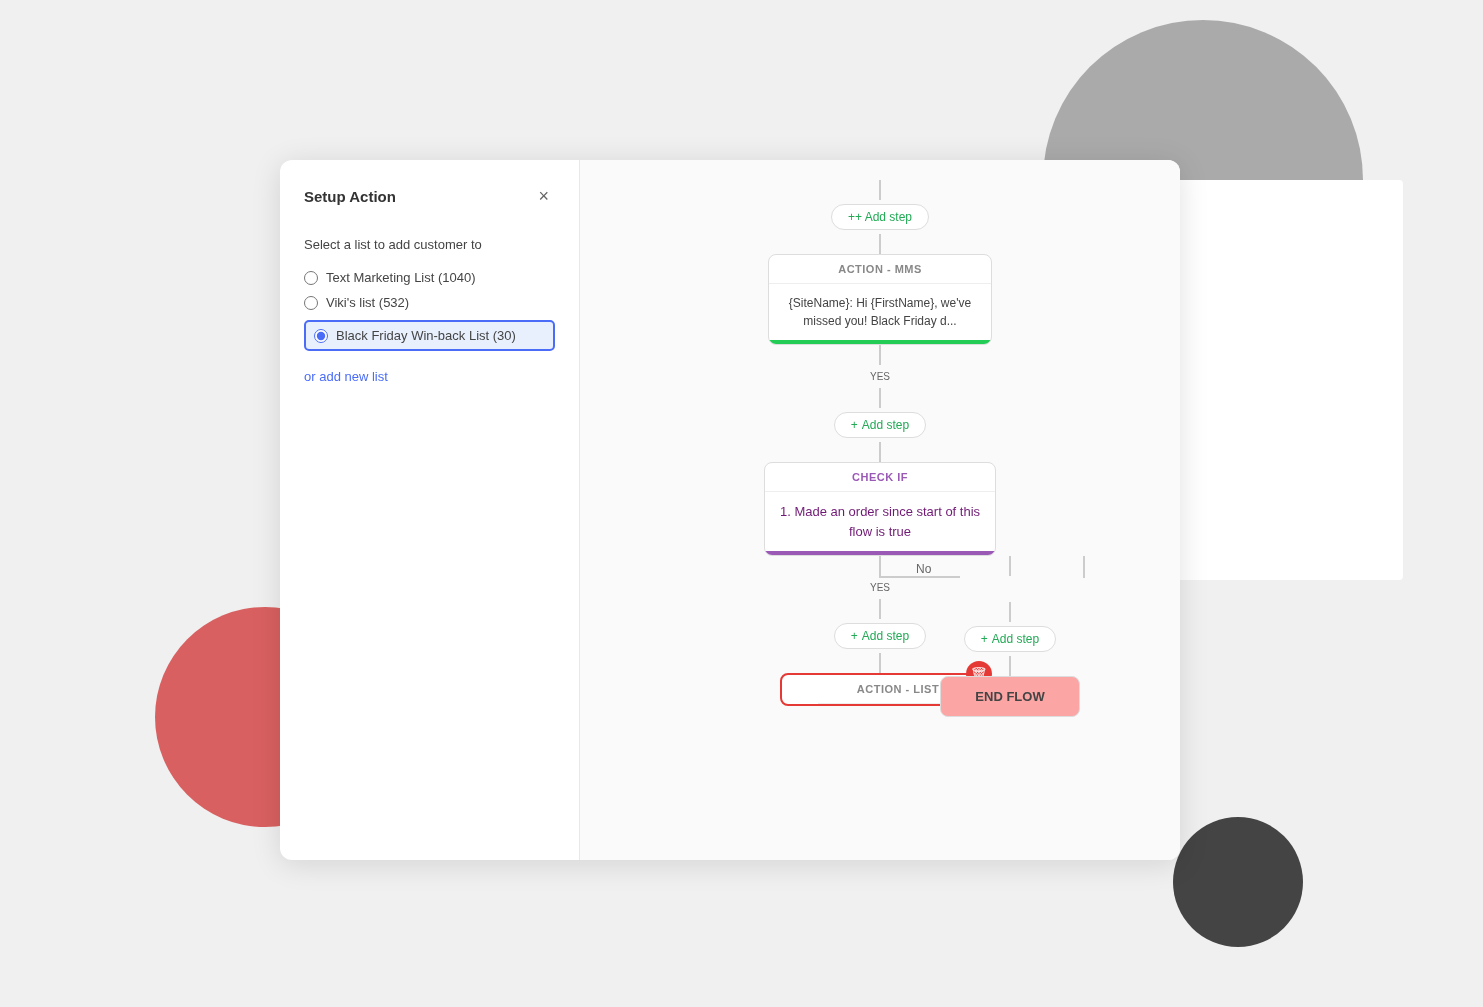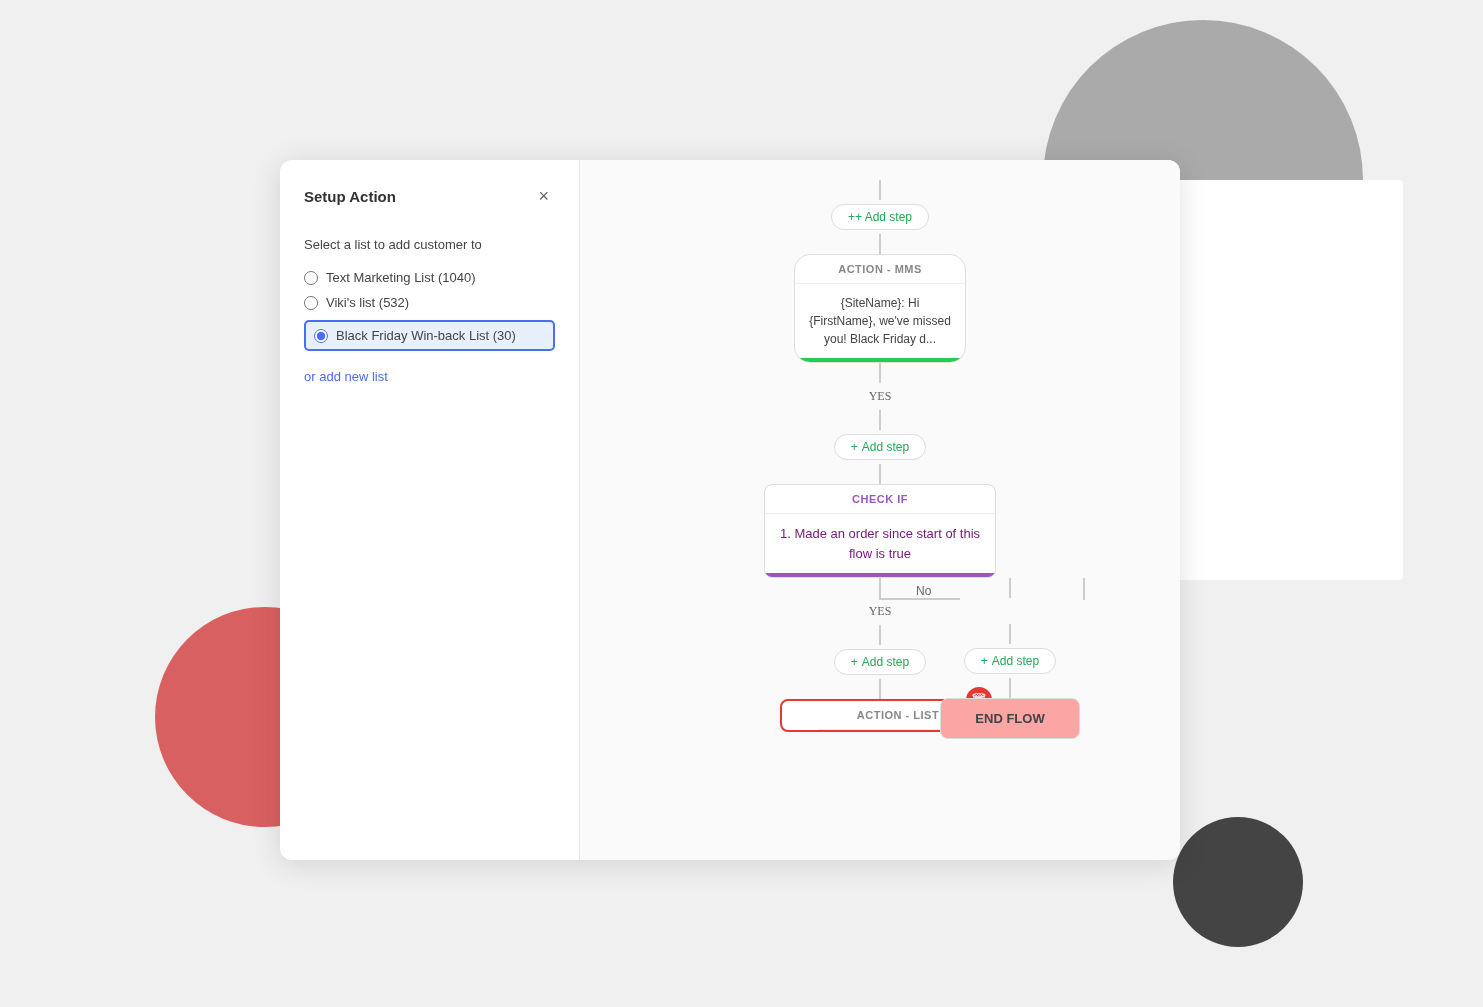--- a/index.html
+++ b/index.html
@@ -158,23 +158,23 @@
       font-size: 12px;
       color: #22aa55;
       cursor: pointer;
       display: flex;
       align-items: center;
       gap: 4px;
       margin: 4px 0;
     }
 
     .action-mms-card {
-      width: 172px;
+      width: 224px;
       border: 1px solid #ddd;
-      border-radius: 16px;
+      border-radius: 8px;
       background: white;
       overflow: hidden;
     }
     .action-mms-header {
       text-align: center;
       font-size: 11px;
       font-weight: 600;
       color: #888;
       padding: 8px;
       letter-spacing: 0.5px;
@@ -186,24 +186,23 @@
       color: #444;
       text-align: center;
       line-height: 1.5;
     }
     .action-mms-footer {
       height: 4px;
       background: #22cc55;
     }
 
     .yes-label {
-      font-size: 12px;
+      font-size: 10px;
       color: #666;
       margin: 6px 12px;
-      font-family: Liberation Serif, serif;
     }
 
     .check-if-card {
       width: 232px;
       border: 1px solid #ddd;
       border-radius: 8px;
       background: white;
       overflow: hidden;
     }
     .check-if-header {

